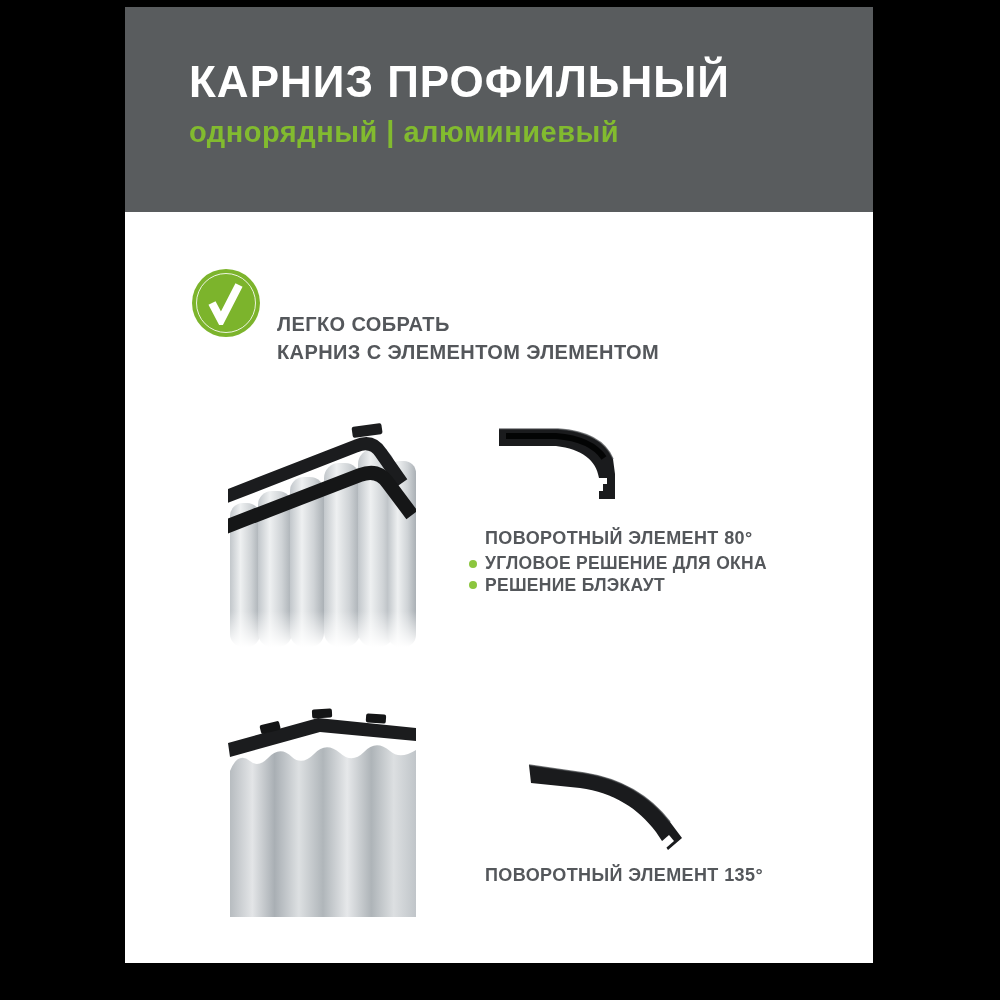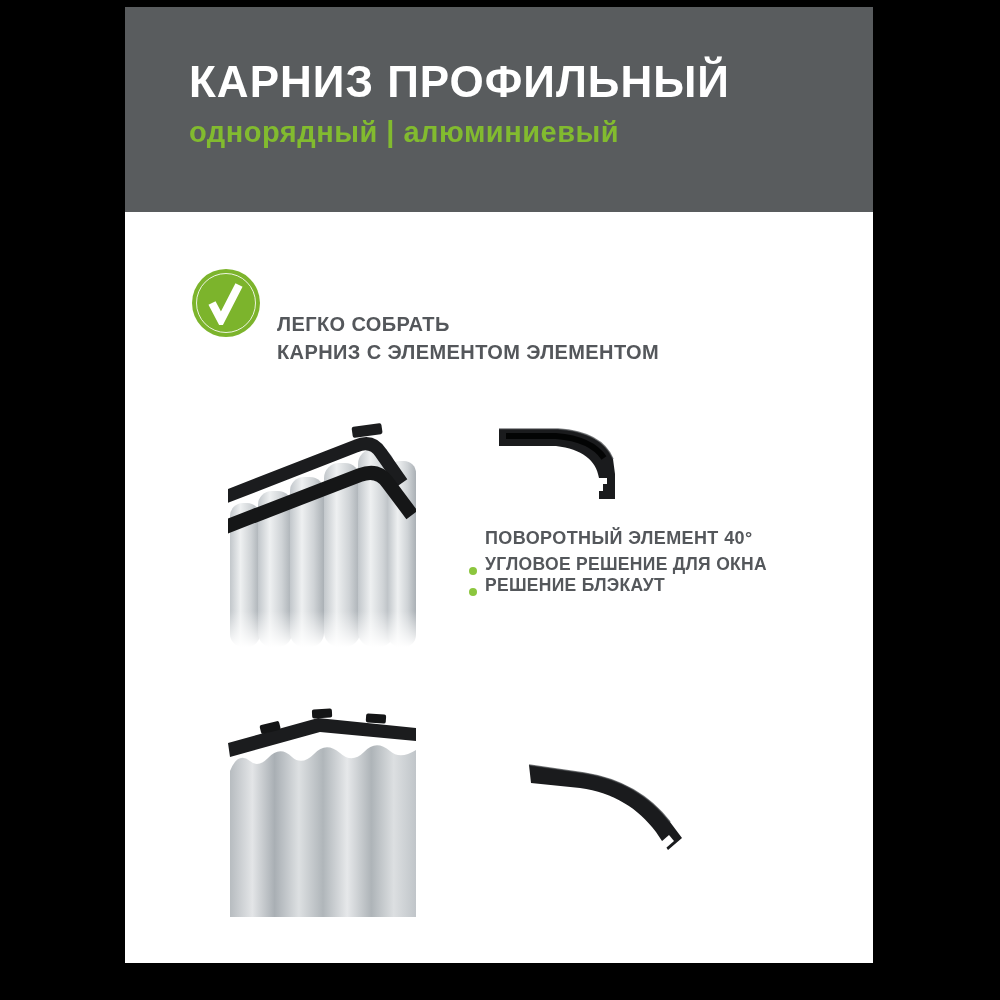--- a/index.html
+++ b/index.html
@@ -29,21 +29,21 @@
   .elem90{left:371px;top:415px;width:136px;height:80px;}
   .photo2{left:103px;top:700px;width:190px;height:212px;}
   .elem135{left:397px;top:753px;width:180px;height:98px;}
 
   .sec-heading{position:absolute;font-size:18px;font-weight:bold;color:#54575b;
     letter-spacing:0.4px;white-space:nowrap;}
   .h90{left:360px;top:521px;}
   .h135{left:360px;top:858px;}
 
   .bullets{position:absolute;left:344px;top:546px;}
-  .bullet-row{display:flex;align-items:flex-end;height:21.5px;}
+  .bullet-row{display:flex;align-items:center;height:21.5px;}
   .dot{width:8px;height:8px;border-radius:50%;background:#8cc63e;margin-right:8px;flex:none;}
   .bullet-label{font-size:17.5px;font-weight:bold;color:#54575b;letter-spacing:0.3px;
     white-space:nowrap;}
 </style>
 </head>
 <body>
 
 <div class="stage">
   <div class="card">
 
@@ -92,21 +92,21 @@
       <rect x="0" y="192" width="188" height="36" fill="url(#fade1)"></rect>
     </svg>
 
     <svg class="photo elem90" viewBox="0 0 136 80">
       <path d="M3,7 L62,7 C92,9 110,20 117,37 L119,52 L119,77 L103,77 L103,56 C100,38 86,27 60,24 L3,24 Z" fill="#1a1b1d"></path>
       <path d="M10,14 L60,14 C84,16 100,24 108,36" stroke="#000000" stroke-width="6" fill="none" opacity="0.85"></path>
       <path d="M3,7 L62,7 C92,9 110,20 117,37" stroke="#45474a" stroke-width="1.5" fill="none" opacity="0.7"></path>
       <polygon points="103,56 111,56 111,62 107,62 107,69 103,69" fill="#ffffff"></polygon>
     </svg>
 
-    <div class="sec-heading h90">ПОВОРОТНЫЙ ЭЛЕМЕНТ 40°</div>
+    <div class="sec-heading h90">ПОВОРОТНЫЙ ЭЛЕМЕНТ 80°</div>
 
     <div class="bullets">
       <div class="bullet-row">
         <span class="dot"></span>
         <span class="bullet-label">УГЛОВОЕ РЕШЕНИЕ ДЛЯ ОКНА</span>
       </div>
       <div class="bullet-row">
         <span class="dot"></span>
         <span class="bullet-label">РЕШЕНИЕ БЛЭКАУТ</span>
       </div>
@@ -134,15 +134,16 @@
         <rect x="138" y="7" width="20" height="9" rx="2" fill="#141516" transform="rotate(4 148 11)"></rect>
       </g>
     </svg>
 
     <svg class="photo elem135" viewBox="0 0 180 98">
       <path d="M7,5 L62,13 C100,19 128,36 148,62 L160,78 L146,90 L134,72 C116,48 92,33 58,28 L9,23 Z" fill="#1a1b1d"></path>
       <path d="M7,5 L62,13 C100,19 128,36 148,62" stroke="#3c3e41" stroke-width="1.5" fill="none" opacity="0.7"></path>
       <polygon points="139,82 147,75 152,81 144,88" fill="#ffffff"></polygon>
     </svg>
 
+    <div class="sec-heading h135">ПОВОРОТНЫЙ ЭЛЕМЕНТ 135°</div>
 
   </div>
 </div>
 
 </body></html>

